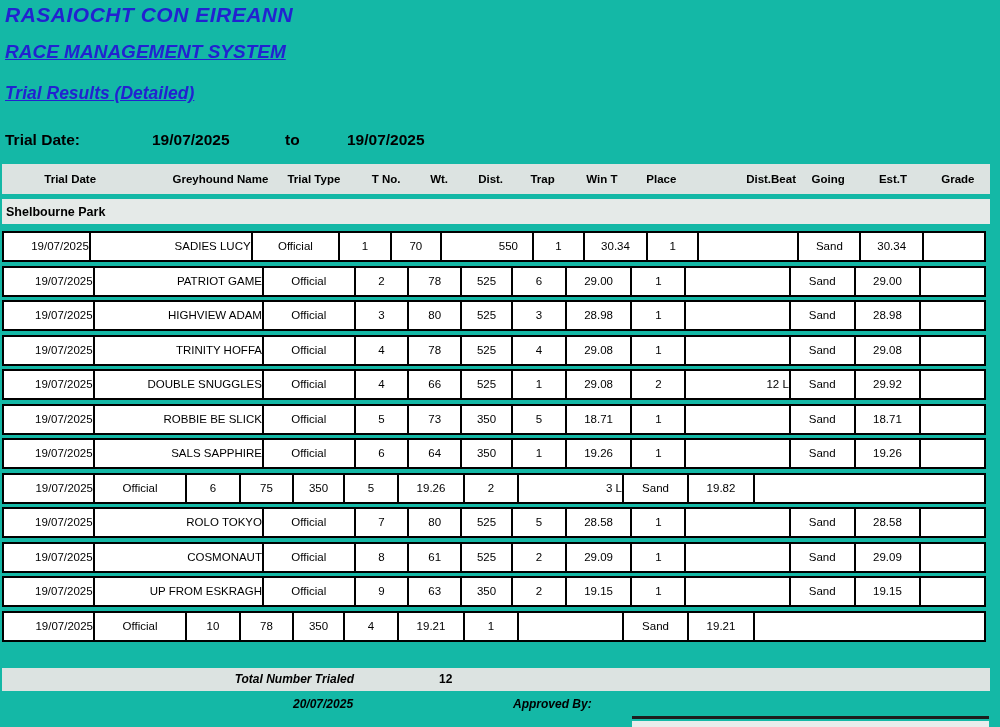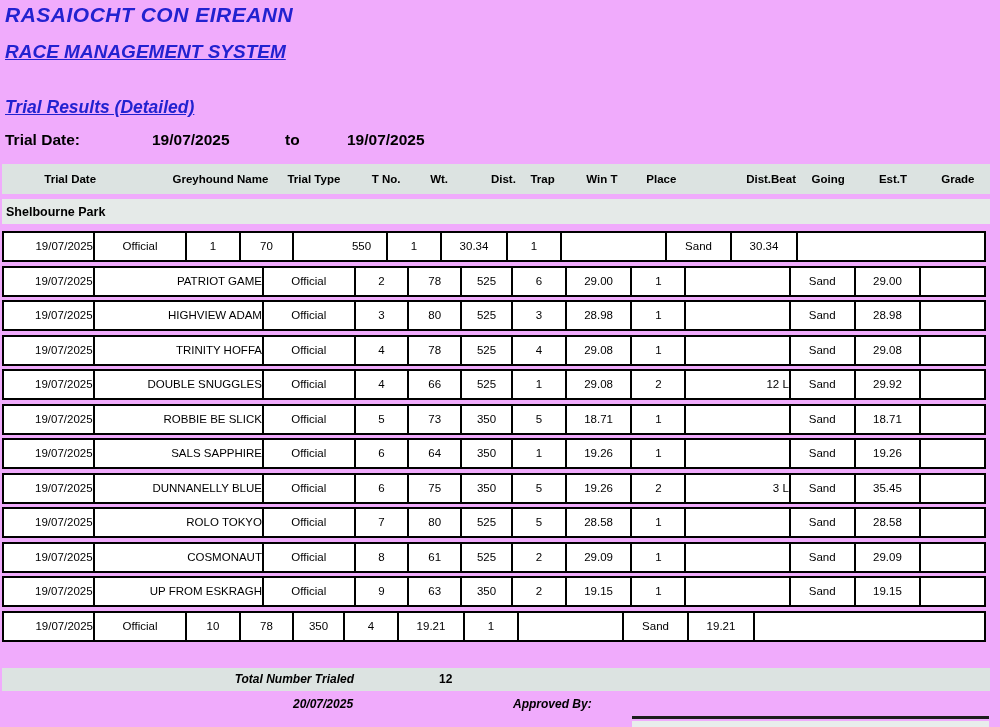--- a/index.html
+++ b/index.html
@@ -1,24 +1,24 @@
 <!DOCTYPE html>
 <html><head>
 <meta charset="utf-8">
 <style>
   * { margin:0; padding:0; box-sizing:content-box; }
   html,body { background:#fff; }
   #page {
-    position:relative; width:1000px; height:727px; background:#f0abfc;
+    position:relative; width:1000px; height:727px; background:#14b8a6;
     font-family:"Liberation Sans", sans-serif; color:#000; overflow:hidden;
   }
   .blue-title { position:absolute; left:5px; font-weight:bold; font-style:italic; color:#2222d0; white-space:nowrap; }
   #org-title    { top:3px;  font-size:21px; letter-spacing:0.5px; }
   #system-title { top:41px; font-size:19px; text-decoration:underline; }
-  #report-title { top:97px; font-size:17.5px; text-decoration:underline; }
+  #report-title { top:83px; font-size:17.5px; text-decoration:underline; }
 
   .filter-row span { position:absolute; top:131px; font-size:15.5px; font-weight:bold; white-space:nowrap; }
   #filter-label { left:5px; }
   #from-date    { left:152px; }
   #to-label     { left:285px; }
   #to-date      { left:347px; }
 
   #header-band {
     position:absolute; left:2px; top:164px; width:988px; height:30px;
     background:#dce3e1; display:flex; align-items:center;
@@ -74,37 +74,38 @@
     <span id="to-label">to</span>
     <span id="to-date">19/07/2025</span>
   </div>
 
   <div id="header-band">
       <div class="hcell al" style="width: 91px;">Trial Date</div>
       <div class="hcell al" style="width: 170px;">Greyhound Name</div>
       <div class="hcell ac" style="width: 92px;">Trial Type</div>
       <div class="hcell ac" style="width: 54px;">T No.</div>
       <div class="hcell ac" style="width: 53px;">Wt.</div>
-      <div class="hcell ac" style="width: 51px; text-align: right;">Dist.</div>
+      <div class="hcell ac" style="width: 51px;">Dist.</div>
       <div class="hcell ac" style="width: 54px;">Trap</div>
       <div class="hcell ac" style="width: 66px;">Win T</div>
       <div class="hcell ac" style="width: 54px;">Place</div>
       <div class="hcell al" style="width: 105px;">Dist.Beat</div>
       <div class="hcell ac" style="width: 65px;">Going</div>
       <div class="hcell ac" style="width: 66px;">Est.T</div>
       <div class="hcell ac" style="width: 65px;">Grade</div>
     </div>
 
   <div id="section-band">
     <span class="label">Shelbourne Park</span>
   </div>
 
   <div id="rows">
       <div class="trow">
         <div class="cell al" style="width: 85px;">19/07/2025</div>
+        <div class="cell al" style="width: 164px;">SADIES LUCY</div>
         <div class="cell ac" style="width: 90px;">Official</div>
         <div class="cell ac" style="width: 52px;">1</div>
         <div class="cell ac" style="width: 51px;">70</div>
         <div class="cell ac" style="width: 49px; padding-left: 43px;">550</div>
         <div class="cell ac" style="width: 52px;">1</div>
         <div class="cell ac" style="width: 64px;">30.34</div>
         <div class="cell ac" style="width: 52px;">1</div>
         <div class="cell al" style="width: 99px;"></div>
         <div class="cell ac" style="width: 63px;">Sand</div>
         <div class="cell ac" style="width: 64px;">30.34</div>
@@ -195,31 +196,30 @@
         <div class="cell ac" style="width: 52px;">1</div>
         <div class="cell ac" style="width: 64px;">19.26</div>
         <div class="cell ac" style="width: 52px;">1</div>
         <div class="cell al" style="width: 99px;"></div>
         <div class="cell ac" style="width: 63px;">Sand</div>
         <div class="cell ac" style="width: 64px;">19.26</div>
         <div class="cell ac" style="width: 63px;"></div>
       </div>
       <div class="trow">
         <div class="cell al" style="width: 85px;">19/07/2025</div>
-        <div class="cell al" style="width: 164px;">DUNNANELLY BLUE</div>
         <div class="cell ac" style="width: 90px;">Official</div>
         <div class="cell ac" style="width: 52px;">6</div>
         <div class="cell ac" style="width: 51px;">75</div>
         <div class="cell ac" style="width: 49px;">350</div>
         <div class="cell ac" style="width: 52px;">5</div>
         <div class="cell ac" style="width: 64px;">19.26</div>
         <div class="cell ac" style="width: 52px;">2</div>
         <div class="cell al" style="width: 99px;">3 L</div>
         <div class="cell ac" style="width: 63px;">Sand</div>
-        <div class="cell ac" style="width: 64px;">35.45</div>
+        <div class="cell ac" style="width: 64px;">19.82</div>
         <div class="cell ac" style="width: 63px;"></div>
       </div>
       <div class="trow">
         <div class="cell al" style="width: 85px;">19/07/2025</div>
         <div class="cell al" style="width: 164px;">ROLO TOKYO</div>
         <div class="cell ac" style="width: 90px;">Official</div>
         <div class="cell ac" style="width: 52px;">7</div>
         <div class="cell ac" style="width: 51px;">80</div>
         <div class="cell ac" style="width: 49px;">525</div>
         <div class="cell ac" style="width: 52px;">5</div>

